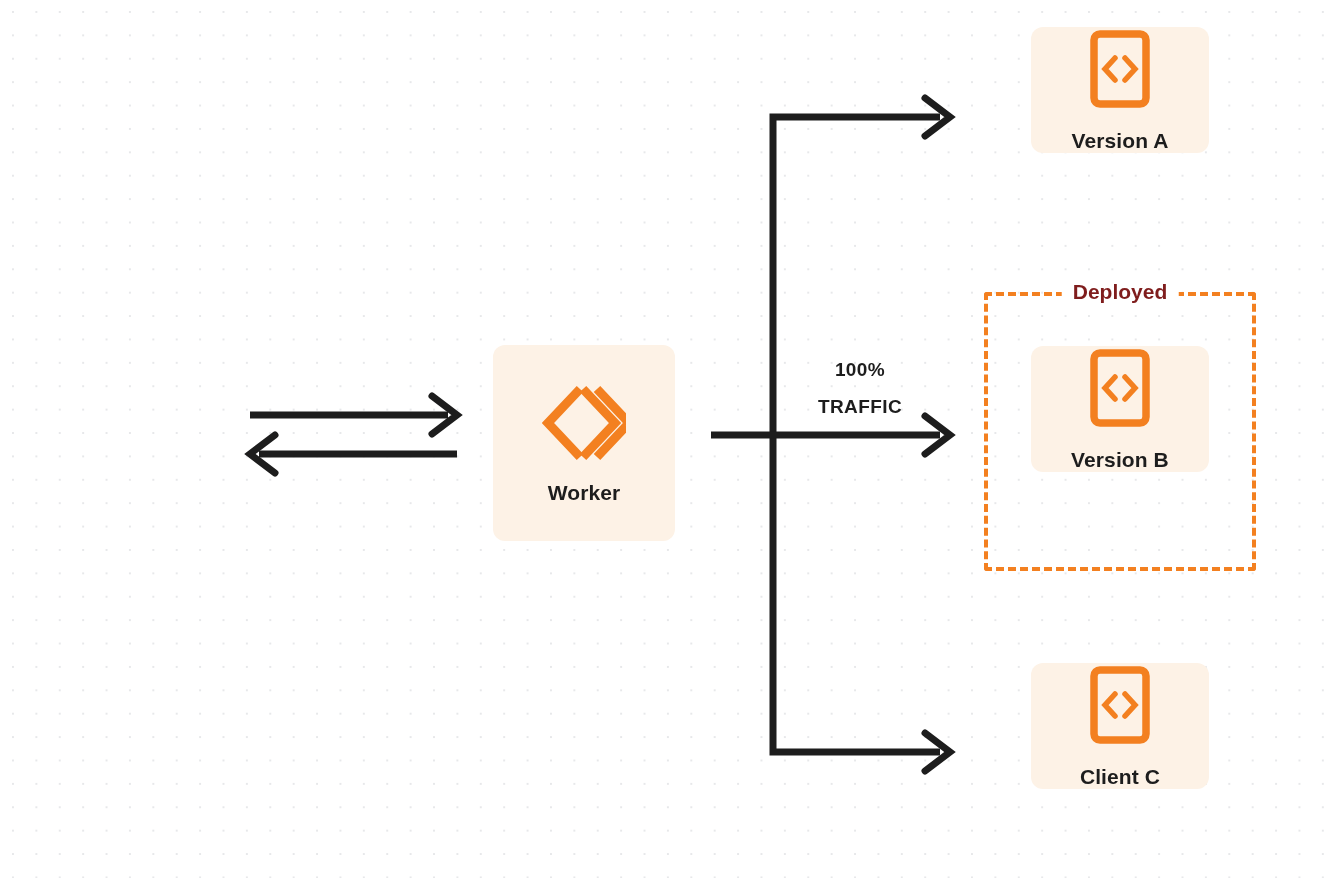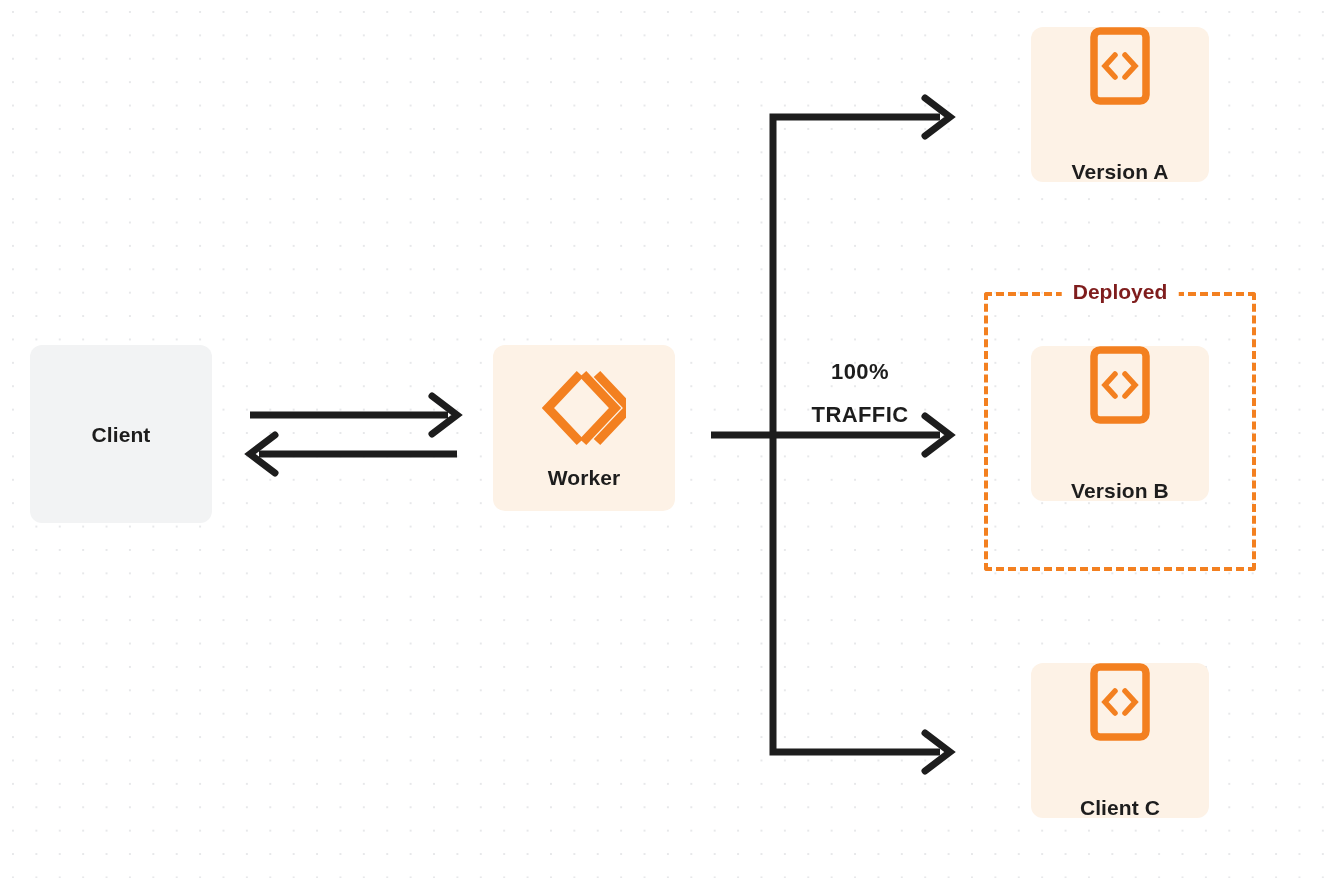--- a/index.html
+++ b/index.html
@@ -52,31 +52,30 @@
     width: 182px;
     height: 178px;
     background-color: #f2f3f4;
   }
 
   
   #node-worker {
     left: 493px;
     top: 345px;
     width: 182px;
-    height: 166px;
+    height: 196px;
     background-color: #fdf2e6;
   }
   #node-worker .node-label { margin-top: 20px; }
 
   
   .node-version {
     width: 178px;
-    height: 155px;
+    height: 126px;
     background-color: #fdf2e6;
-    justify-content: space-between;
   }
   #node-version-a { left: 1031px; top: 27px; }
   #node-version-b { left: 1031px; top: 346px; }
   #node-version-c { left: 1031px; top: 663px; }
   .node-version .node-label { margin-top: 22px; }
 
   .icon-wrap {
     display: block;
     line-height: 0;
   }
@@ -116,21 +115,21 @@
     pointer-events: none;
   }
 
   
   #traffic-label {
     position: absolute;
     left: 790px;
     top: 351px;
     width: 140px;
     text-align: center;
-    font-size: 22px;
+    font-size: 19px;
     font-weight: 700;
     color: #1d1d1d;
     line-height: 1.95;
     letter-spacing: 0.4px;
   }
   #traffic-label span { display: block; }
 </style>
 </head>
 <body>
 
@@ -162,23 +161,20 @@
       <line x1="711" y1="435" x2="940" y2="435" stroke="#1d1d1d" stroke-width="7" stroke-linecap="butt"></line>
       <polyline points="925,416 950,435 925,454" fill="none" stroke="#1d1d1d" stroke-width="7" stroke-linecap="round" stroke-linejoin="miter"></polyline>
     </g>
   </svg>
 
   <div id="traffic-label">
     <span>100%</span>
     <span>TRAFFIC</span>
   </div>
 
-  <div class="node" id="node-client">
-    <span class="node-label">Client</span>
-  </div>
 
   <div class="node" id="node-worker">
     <span class="icon-wrap">
       <svg width="84" height="78" viewBox="0 0 84 78" xmlns="http://www.w3.org/2000/svg">
 
         <polyline points="38,5 6,39 38,73" fill="none" stroke="#f38020" stroke-width="9" stroke-linecap="butt" stroke-linejoin="miter"></polyline>
 
         <polyline points="41,5 73,39 41,73" fill="none" stroke="#f38020" stroke-width="9" stroke-linecap="butt" stroke-linejoin="miter"></polyline>
 
         <polyline points="55,5 87,39 55,73" fill="none" stroke="#f38020" stroke-width="9" stroke-linecap="butt" stroke-linejoin="miter"></polyline>

